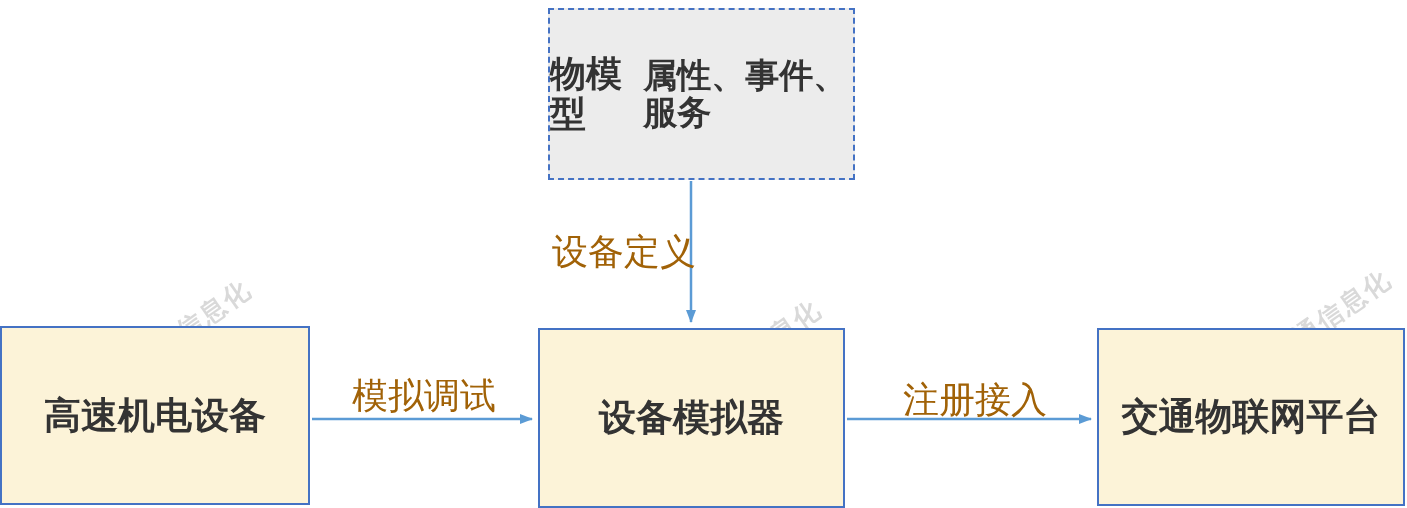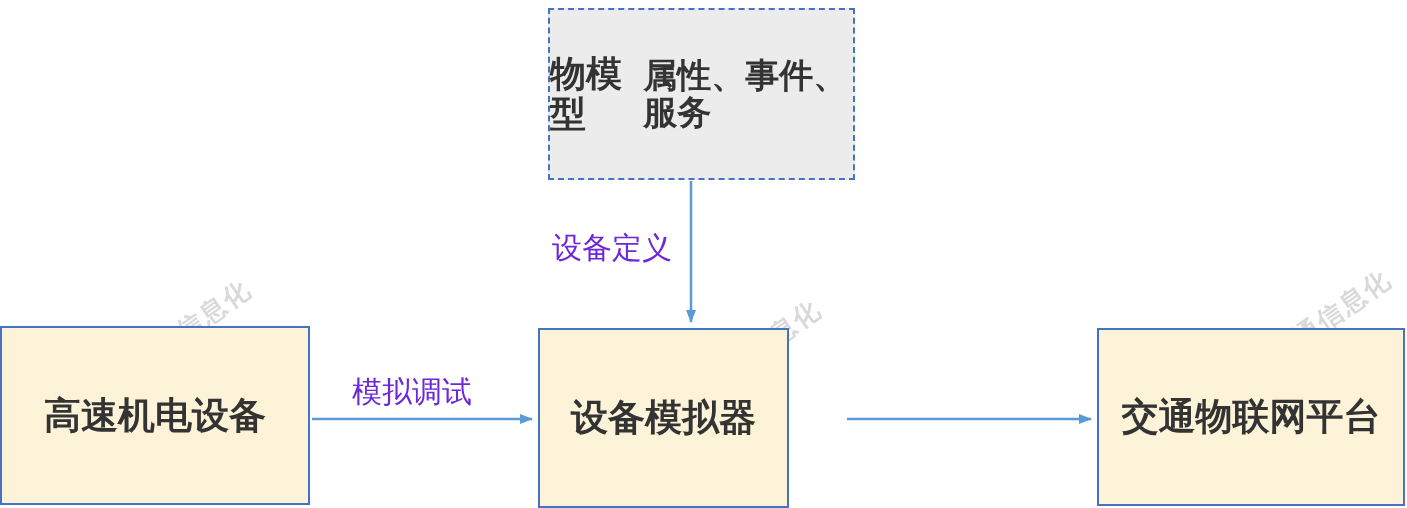--- a/index.html
+++ b/index.html
@@ -51,35 +51,35 @@
     position:absolute;
     background:#fcf3d8;
     border:2px solid #4472c4;
     box-sizing:border-box;
     display:flex;align-items:center;justify-content:center;
   }
   .node-label{
     font-size:37px;font-weight:bold;color:#333333;white-space:nowrap;
   }
   .node-left{left:0px;top:326px;width:310px;height:179px;}
-  .node-center{left:538px;top:328px;width:251px;height:180px;}
+  .node-center{left:538px;top:328px;width:307px;height:180px;}
   .node-right{left:1097px;top:328px;width:308px;height:178px;}
 
   
   .connectors{
     position:absolute;left:0;top:0;width:1407px;height:508px;
     pointer-events:none;
   }
 
   
   .edge-label{
     position:absolute;
-    font-size:30px;
+    font-size:36px;
     font-weight:normal;
-    color:#6d28d9;
+    color:#a16207;
     white-space:nowrap;
     background:transparent;
   }
   .label-define{left:552px;top:228px;}
   .label-sim{left:352px;top:372px;font-family:Liberation Serif, serif;}
   .label-reg{left:903px;top:376px;}
 </style>
 </head>
 <body>
 
@@ -103,20 +103,21 @@
 
     <line x1="691" y1="181" x2="691" y2="322" stroke="#5b9bd5" stroke-width="2.5" marker-end="url(#arrowhead)"></line>
 
     <line x1="312" y1="419" x2="532" y2="419" stroke="#5b9bd5" stroke-width="2.5" marker-end="url(#arrowhead)"></line>
 
     <line x1="847" y1="419" x2="1091" y2="419" stroke="#5b9bd5" stroke-width="2.5" marker-end="url(#arrowhead)"></line>
   </svg>
 
   <div class="edge-label label-define">设备定义</div>
   <div class="edge-label label-sim">模拟调试</div>
+  <div class="edge-label label-reg">注册接入</div>
 
   <div class="node node-left">
     <span class="node-label">高速机电设备</span>
   </div>
   <div class="node node-center">
     <span class="node-label">设备模拟器</span>
   </div>
   <div class="node node-right">
     <span class="node-label">交通物联网平台</span>
   </div>

